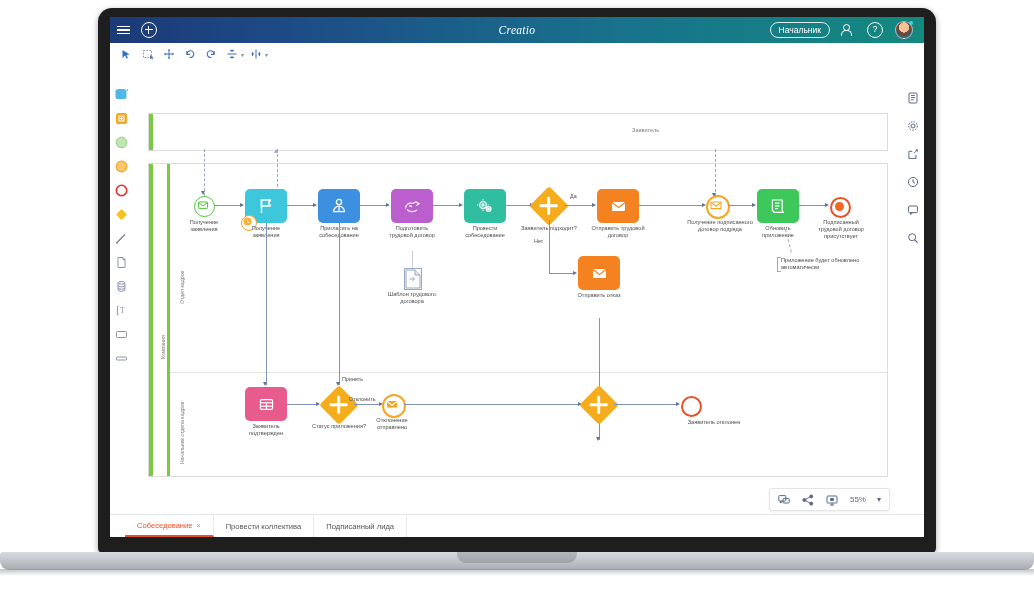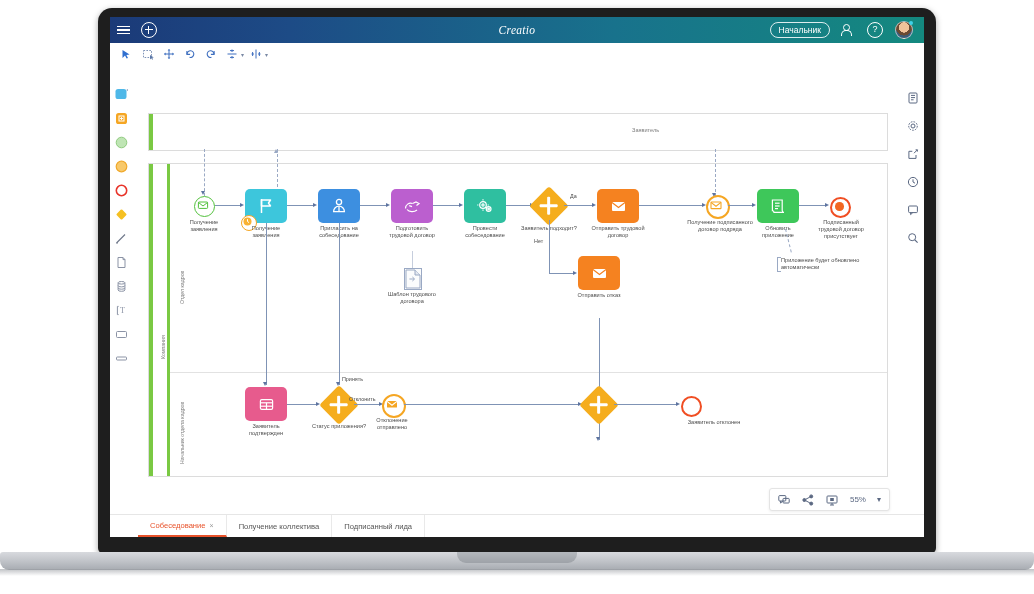--- a/index.html
+++ b/index.html
@@ -105,21 +105,21 @@
 
   
   .zoomctl{position:absolute;right:12px;bottom:26px;display:flex;align-items:center;gap:11px;
            background:#fff;border:1px solid #e4e4e4;border-radius:3px;padding:4px 8px;
            box-shadow:0 1px 3px rgba(0,0,0,.07);}
   .zc{width:13px;height:13px;color:#5b6882;display:flex;align-items:center;justify-content:center;cursor:pointer;}
   .zpct{font-size:8px;color:#5b6882;cursor:pointer;}
 
   
   .tabbar{position:absolute;left:0;bottom:0;width:814px;height:22px;background:#fff;
-          border-top:1px solid #e6e6e6;display:flex;align-items:stretch;padding-left:28px;}
+          border-top:1px solid #e6e6e6;display:flex;align-items:stretch;padding-left:15px;}
   .tab{display:flex;align-items:center;gap:4px;padding:0 12px;font-size:7.6px;color:#555;
        border-right:1px solid #e9e9e9;cursor:pointer;}
   .tab.active{color:#e8522a;border-bottom:2px solid #e8522a;}
   .tab .x{font-size:7px;color:#999;}
 </style>
 </head>
 <body>
 
 <div id="laptop">
   <div class="lid"></div>
@@ -571,21 +571,21 @@
         <span class="zpct">▾</span>
       </div>
     </div>
 
     <div class="tabbar">
       <div class="tab active">
         <span>Собеседование</span>
         <span class="x">×</span>
       </div>
       <div class="tab">
-        <span>Получение коллектива</span>
+        <span>Провести коллектива</span>
       </div>
       <div class="tab">
         <span>Подписанный лида</span>
       </div>
     </div>
 
   </div>
 </div>
 
 </body></html>

